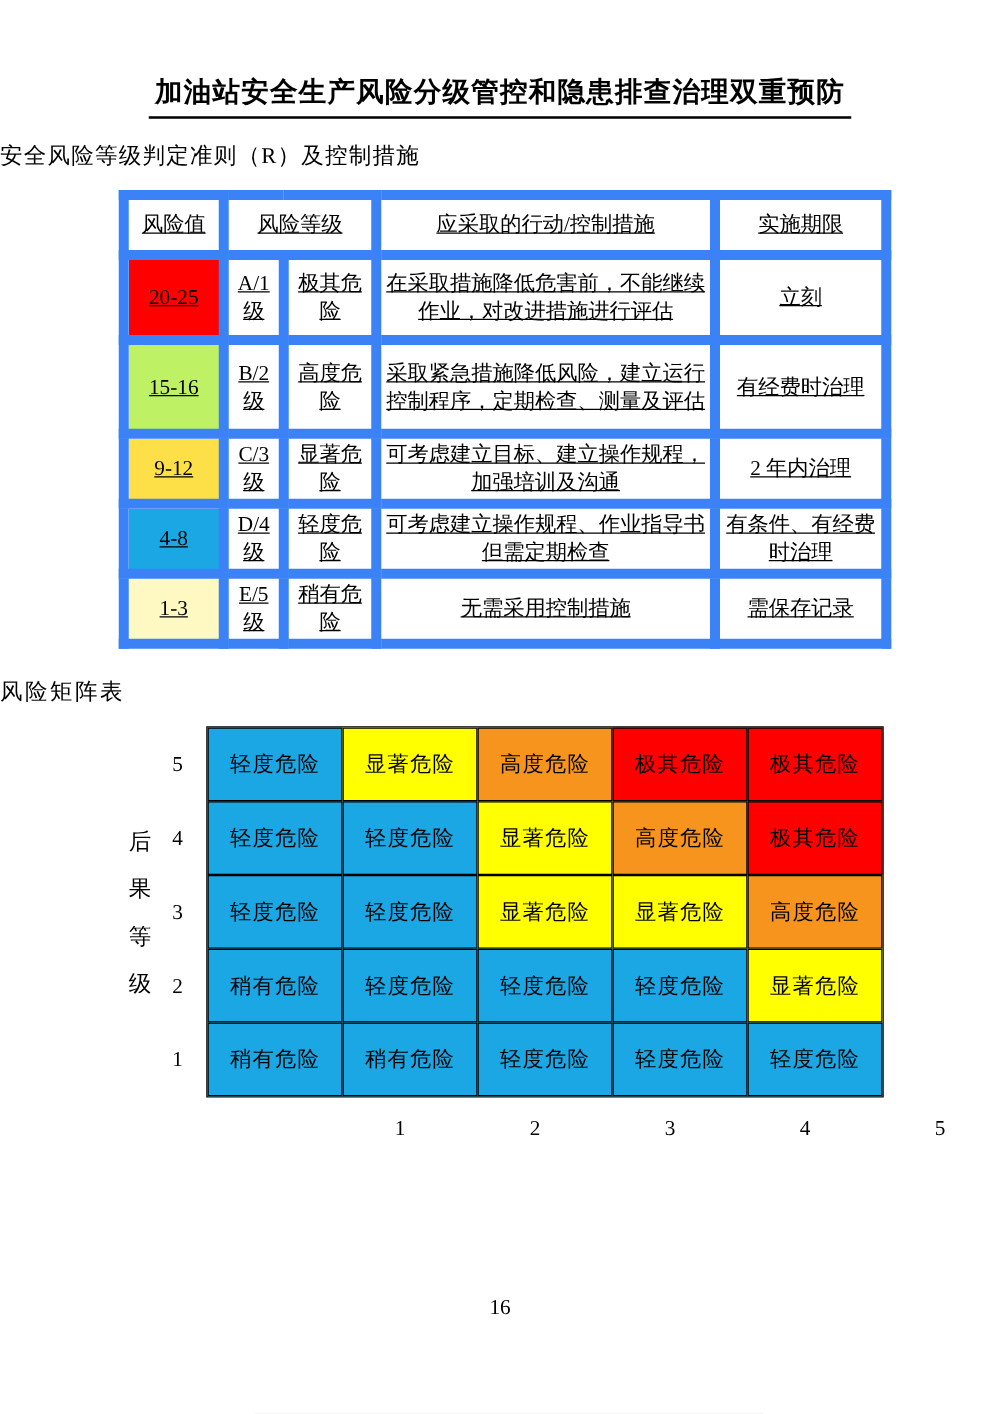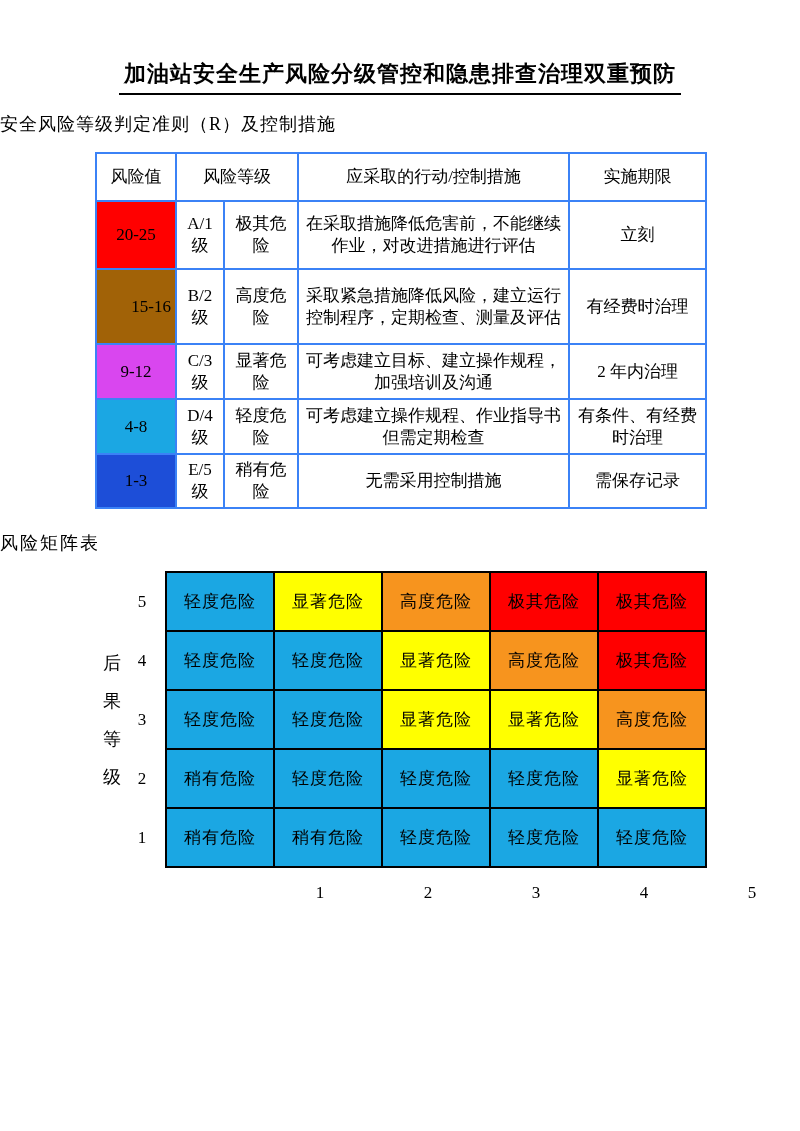--- a/index.html
+++ b/index.html
@@ -16,22 +16,23 @@
   }
   .title-rule{width:562px;height:0;border-bottom:2px solid #000;margin:5px auto 0;}
   .doc-subtitle{margin-top:17px;font-size:18px;line-height:24px;letter-spacing:1px;}
   
   table.criteria{
     border-collapse:collapse;table-layout:fixed;
     margin:16px 0 0 95px;width:610px;
     font-size:17px;line-height:22px;
   }
   table.criteria th,table.criteria td{
-    border:2px solid #3b82f6;padding:2px 4px;text-align:center;vertical-align:middle;
+    border:8px solid #3b82f6;padding:2px 4px;text-align:center;vertical-align:middle;
     overflow:hidden;
+    text-decoration:underline;
   }
   table.criteria thead tr{height:48px;}
   table.criteria tbody tr:nth-child(1){height:68px;padding-left:18px;}
   table.criteria tbody tr:nth-child(2){height:75px;}
   table.criteria tbody tr:nth-child(3){height:55px;}
   table.criteria tbody tr:nth-child(4){height:55px;}
   table.criteria tbody tr:nth-child(5){height:54px;}
   table.criteria th{font-weight:normal;}
   td.cell-action{text-align:left;padding:2px 8px;}
   td.cell-deadline{padding:2px 10px;}
@@ -89,42 +90,42 @@
     </thead>
     <tbody id="criteria-body">
         <tr>
           <td class="cell-risk-value" style="background: rgb(255, 0, 0);">20-25</td>
           <td class="cell-code">A/1级</td>
           <td class="cell-name">极其危险</td>
           <td class="cell-action">在采取措施降低危害前，不能继续作业，对改进措施进行评估</td>
           <td class="cell-deadline">立刻</td>
         </tr>
         <tr>
-          <td class="cell-risk-value" style="background: #a16207; text-align: right;">15-16</td>
+          <td class="cell-risk-value" style="background: #bef264;">15-16</td>
           <td class="cell-code">B/2级</td>
           <td class="cell-name">高度危险</td>
           <td class="cell-action">采取紧急措施降低风险，建立运行控制程序，定期检查、测量及评估</td>
           <td class="cell-deadline">有经费时治理</td>
         </tr>
         <tr>
-          <td class="cell-risk-value" style="background: #d946ef;">9-12</td>
+          <td class="cell-risk-value" style="background: #fde047;">9-12</td>
           <td class="cell-code">C/3级</td>
           <td class="cell-name">显著危险</td>
           <td class="cell-action">可考虑建立目标、建立操作规程，加强培训及沟通</td>
           <td class="cell-deadline">2 年内治理</td>
         </tr>
         <tr>
           <td class="cell-risk-value" style="background: rgb(27, 167, 227);">4-8</td>
           <td class="cell-code">D/4级</td>
           <td class="cell-name">轻度危险</td>
           <td class="cell-action">可考虑建立操作规程、作业指导书但需定期检查</td>
           <td class="cell-deadline">有条件、有经费时治理</td>
         </tr>
         <tr>
-          <td class="cell-risk-value" style="background: #1d4ed8;">1-3</td>
+          <td class="cell-risk-value" style="background: #fef9c3;">1-3</td>
           <td class="cell-code">E/5级</td>
           <td class="cell-name">稍有危险</td>
           <td class="cell-action">无需采用控制措施</td>
           <td class="cell-deadline">需保存记录</td>
         </tr>
       </tbody>
   </table>
 
   <div class="matrix-title">风险矩阵表</div>
 
@@ -172,14 +173,15 @@
   </div>
 
   <div class="col-labels" id="col-labels">
       <div class="clab">1</div>
       <div class="clab">2</div>
       <div class="clab">3</div>
       <div class="clab">4</div>
       <div class="clab">5</div>
     </div>
 
+  <div class="page-number">16</div>
 
 </div>
 
 </body></html>

